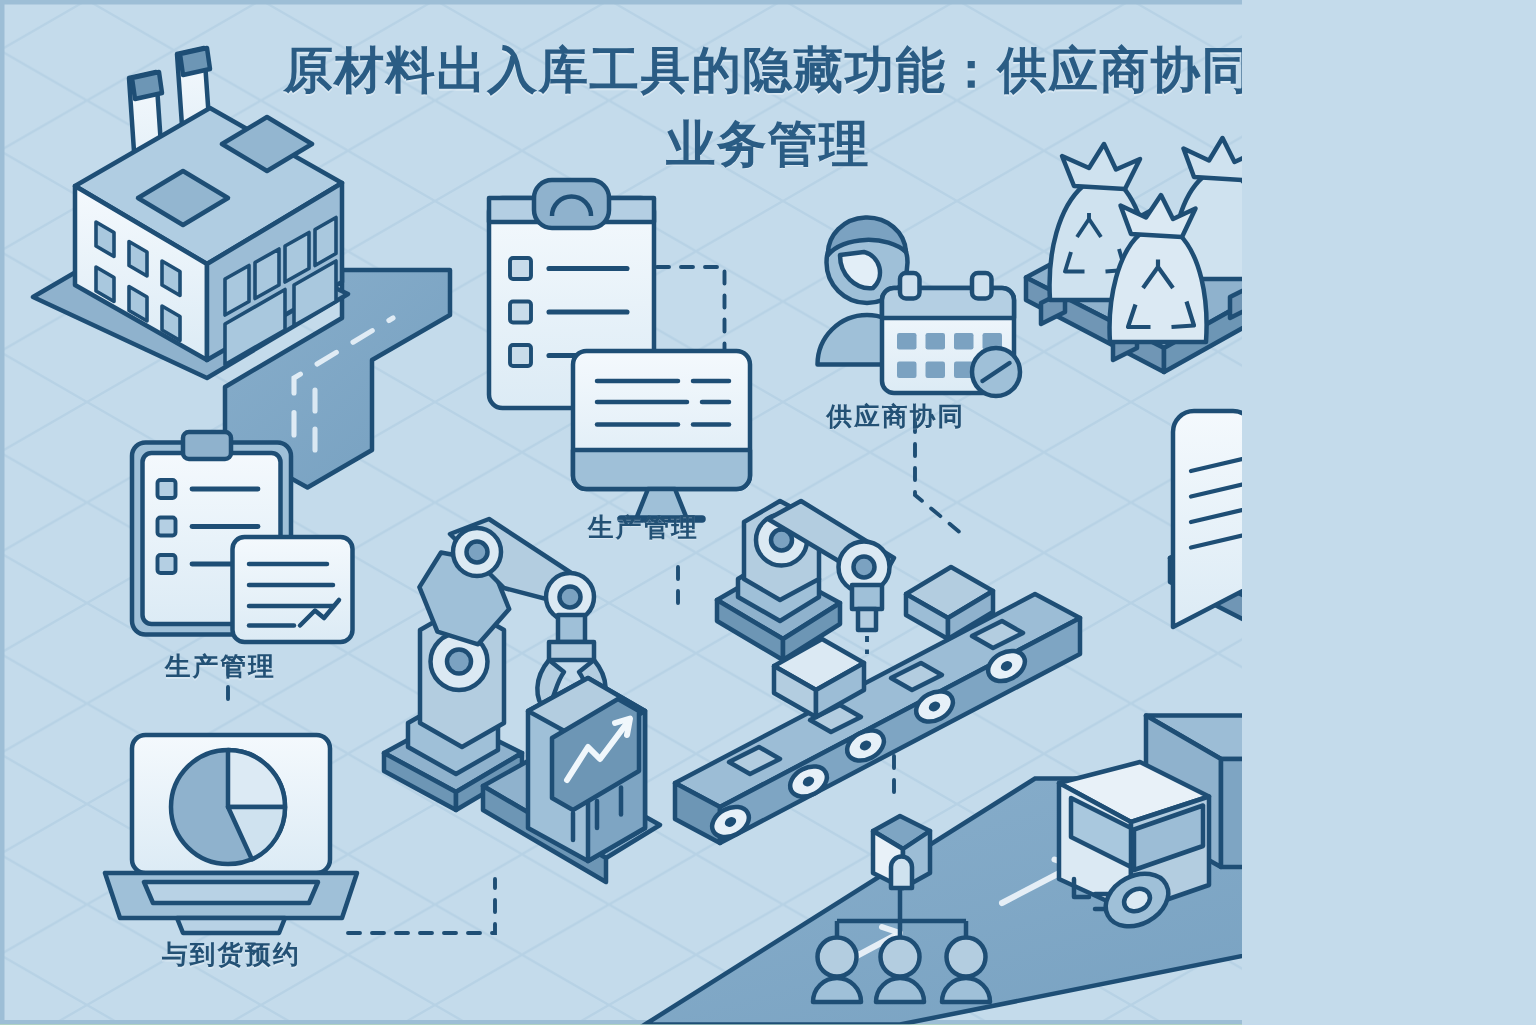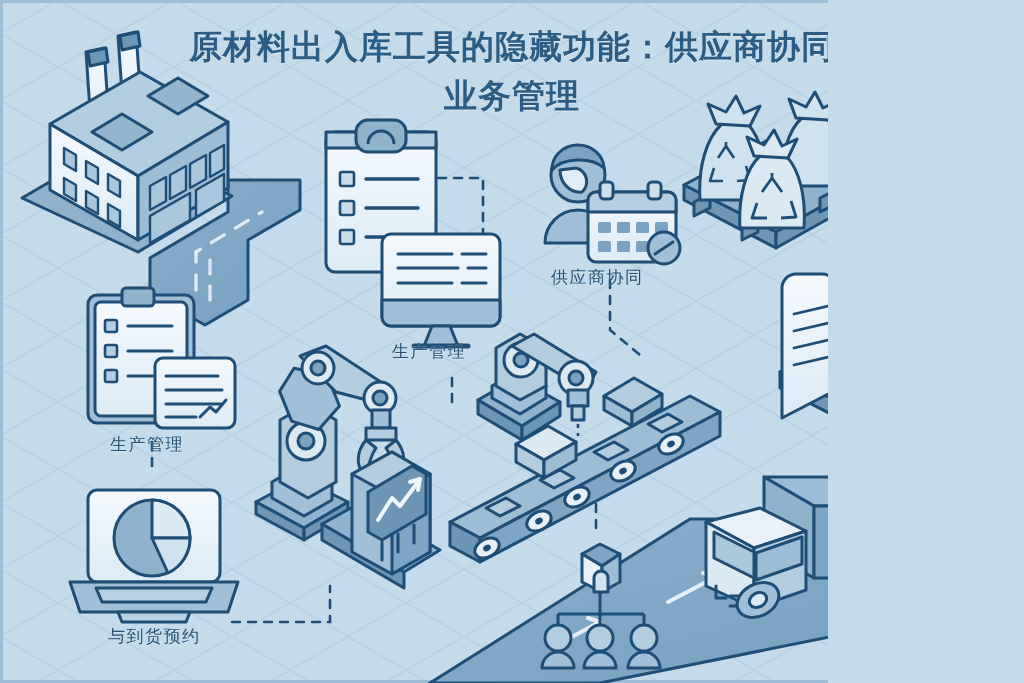--- a/index.html
+++ b/index.html
@@ -14,21 +14,21 @@
     position:absolute;left:0;top:22px;width:1024px;text-align:center;
     pointer-events:none;
   }
   .title-line{
     font-size:33px;font-weight:bold;color:#2a5c84;
     letter-spacing:1px;line-height:49px;
     text-shadow:0 1px 0 rgba(255,255,255,.35);
     font-family:"Liberation Sans","DejaVu Sans",sans-serif;
   }
   .cap{
-    position:absolute;font-size:17px;font-weight:normal;color:#235175;
+    position:absolute;font-size:17px;font-weight:bold;color:#235175;
     letter-spacing:1.5px;white-space:nowrap;
     text-shadow:0 1px 0 rgba(255,255,255,.3);
   }
   .cap.c1{left:110px;top:433px;}
   .cap.c2{left:392px;top:340px;}
   .cap.c3{left:551px;top:266px;}
   .cap.c4{left:108px;top:625px;}
 </style>
 </head>
 <body>

